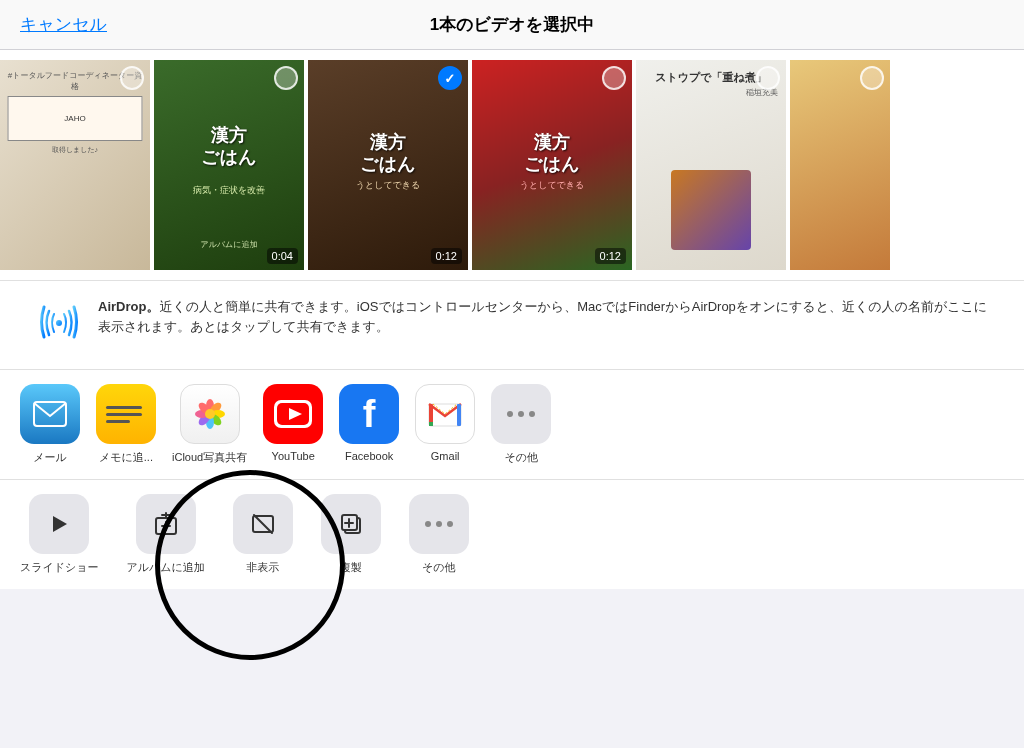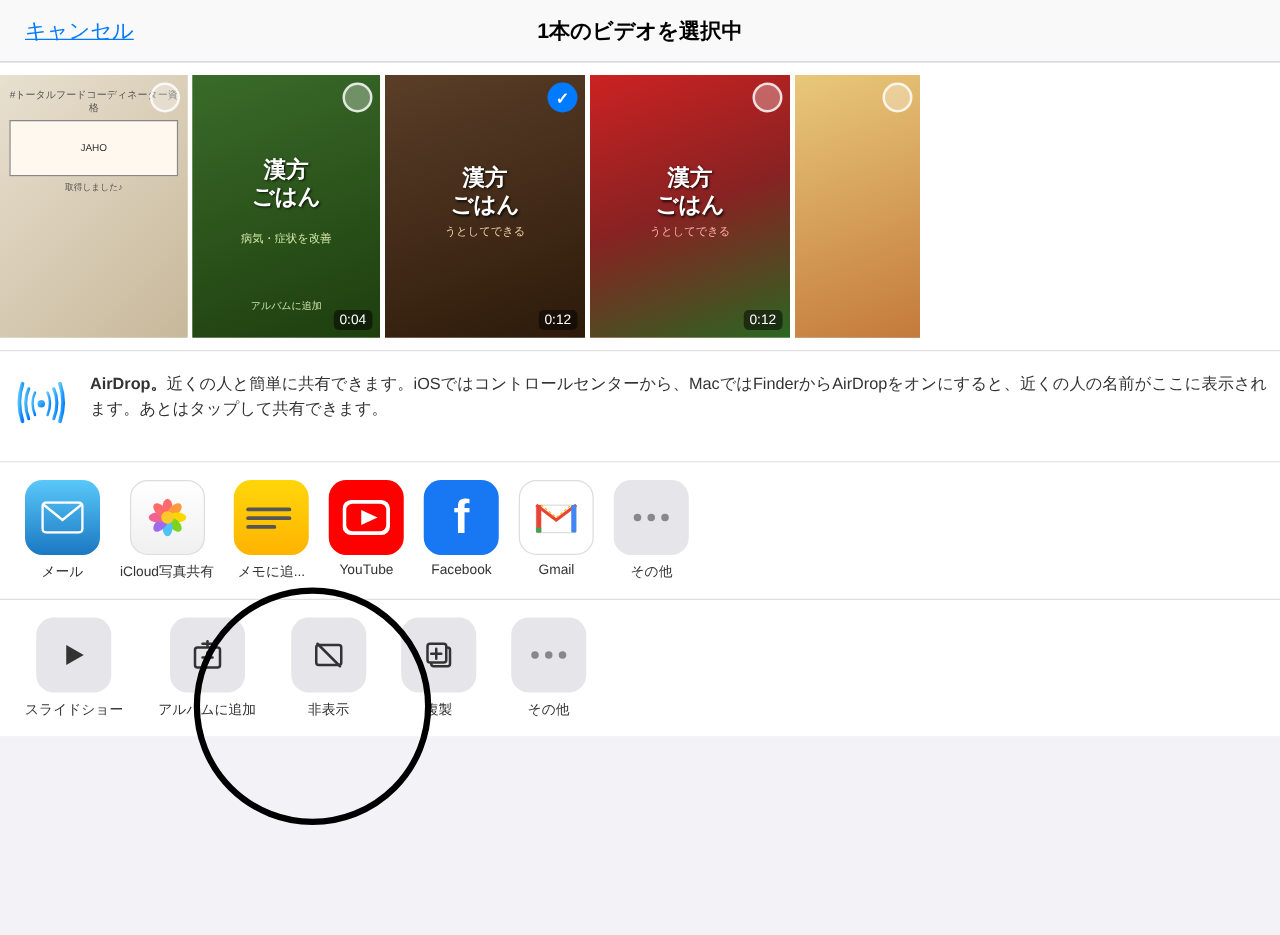--- a/index.html
+++ b/index.html
@@ -94,21 +94,21 @@
     .photo-bg-1 { background: linear-gradient(135deg, #e8e0d0 0%, #c8b89a 100%); width: 150px; }
     .photo-bg-2 { background: linear-gradient(135deg, #4a7c3f 0%, #2d5a1b 100%); width: 150px; }
     .photo-bg-3 { background: linear-gradient(135deg, #5a3e2b 0%, #3d2616 100%); width: 160px; }
     .photo-bg-4 { background: linear-gradient(135deg, #8b1a1a 0%, #cc3333 50%, #4a7c3f 100%); width: 160px; }
     .photo-bg-5 { background: linear-gradient(135deg, #d4a853 0%, #c8855a 100%); width: 150px; }
     .photo-bg-6 { background: linear-gradient(135deg, #e8dcc8 0%, #8b4a2b 100%); width: 120px; }
 
     
     .airdrop-section {
       background: #fff;
-      padding: 16px 8px;
+      padding: 16px 34px;
       display: flex;
       align-items: flex-start;
       gap: 14px;
       border-top: 1px solid #e0e0e0;
       border-bottom: 1px solid #e0e0e0;
       min-height: 90px;
     }
     .airdrop-text {
       font-size: 13px;
       color: #333;
@@ -246,21 +246,21 @@
 </head>
 <body>
 
 <div class="header">
   <span class="header-cancel">キャンセル</span>
   <span class="header-title">1本のビデオを選択中</span>
 </div>
 
 <div class="photo-grid">
 
-  <div class="photo-item photo-bg-1" style="width:150px;">
+  <div class="photo-item photo-bg-1" style="width:150px;border-radius:16px;">
     <div style="width:100%;height:100%;background:linear-gradient(135deg,#e8e0d0,#c8b89a);position:relative;">
       <div style="position:absolute;top:10px;left:50%;transform:translateX(-50%);color:#555;font-size:10px;text-align:center;width:90%;">
         <div style="font-size:8px;color:#555;">#トータルフードコーディネーター資格</div>
         <div style="margin-top:4px;font-size:10px;color:#333;border:1px solid #888;padding:17px;background:#fff8ee;">
           <div style="font-size:8px">JAHO</div>
         </div>
         <div style="font-size:7px;color:#555;margin-top:4px;">取得しました♪</div>
       </div>
       <div class="photo-check empty"></div>
     </div>
@@ -293,20 +293,30 @@
     <div style="width:100%;height:100%;background:linear-gradient(160deg,#cc2222,#882222,#2a6622);position:relative;">
       <div style="position:absolute;top:50%;left:50%;transform:translate(-50%,-55%);text-align:center;">
         <div style="color:#fff;font-size:18px;font-weight:bold;text-shadow:1px 1px 2px rgba(0,0,0,0.8);line-height:1.2">漢方<br>ごはん</div>
         <div style="color:#ffaaaa;font-size:9px;margin-top:4px;">うとしてできる</div>
       </div>
       <div class="photo-check empty"></div>
       <div class="video-duration">0:12</div>
     </div>
   </div>
 
+  <div class="photo-item photo-bg-5" style="width:150px;">
+    <div style="width:100%;height:100%;background:linear-gradient(160deg,#f0f0ec,#ddd8cc);position:relative;overflow:hidden;">
+      <div style="position:absolute;top:10px;right:8px;left:8px;text-align:right;">
+        <div style="font-size:11px;color:#333;font-weight:bold;text-align:center;">ストウプで「重ね煮」</div>
+        <div style="font-size:8px;color:#555;text-align:right;margin-top:2px;">稲垣充美</div>
+      </div>
+      <div style="position:absolute;bottom:20px;left:50%;transform:translateX(-50%);width:80px;height:80px;background:linear-gradient(135deg,#c87822,#6644aa);border-radius:4px;"></div>
+      <div class="photo-check empty"></div>
+    </div>
+  </div>
 
   <div class="photo-item photo-bg-6" style="width:100px;">
     <div style="width:100%;height:100%;background:linear-gradient(160deg,#e8c87a,#c47a3a);position:relative;">
       <div class="photo-check empty"></div>
     </div>
   </div>
 </div>
 
 <div class="airdrop-section">
   <div class="airdrop-svg-wrap">
@@ -339,20 +349,29 @@
   <div class="share-apps">
 
     <div class="share-app-item">
       <div class="share-app-icon icon-mail">
         <svg width="34" height="26" viewBox="0 0 34 26" fill="none" xmlns="http://www.w3.org/2000/svg">
           <rect x="1" y="1" width="32" height="24" rx="3" fill="none" stroke="white" stroke-width="2"></rect>
           <polyline points="1,2 17,15 33,2" fill="none" stroke="white" stroke-width="2"></polyline>
         </svg>
       </div>
       <span class="share-app-label">メール</span>
+    </div>
+
+    <div class="share-app-item">
+      <div class="share-app-icon icon-memo" style="flex-direction:column;gap:4px;padding:12px 10px;align-items:flex-start;">
+        <div class="memo-line"></div>
+        <div class="memo-line"></div>
+        <div class="memo-line" style="width:24px;"></div>
+      </div>
+      <span class="share-app-label">メモに追...</span>
     </div>
 
     <div class="share-app-item">
       <div class="share-app-icon icon-icloud">
         <svg width="44" height="44" viewBox="0 0 44 44" xmlns="http://www.w3.org/2000/svg">
           <defs>
             <radialGradient id="rainbow" cx="50%" cy="50%" r="50%">
               <stop offset="0%" stop-color="#ff6b6b"></stop>
               <stop offset="16%" stop-color="#ff9a3c"></stop>
               <stop offset="33%" stop-color="#ffd700"></stop>
@@ -373,29 +392,20 @@
             <ellipse cx="0" cy="-8" rx="4" ry="7" fill="#f06292" transform="rotate(270)"></ellipse>
             <ellipse cx="0" cy="-8" rx="4" ry="7" fill="#ff6b6b" transform="rotate(315)"></ellipse>
             <circle cx="0" cy="0" r="5" fill="#ffca28"></circle>
           </g>
         </svg>
       </div>
       <span class="share-app-label">iCloud写真共有</span>
     </div>
 
     <div class="share-app-item">
-      <div class="share-app-icon icon-memo" style="flex-direction:column;gap:4px;padding:12px 10px;align-items:flex-start;">
-        <div class="memo-line"></div>
-        <div class="memo-line"></div>
-        <div class="memo-line" style="width:24px;"></div>
-      </div>
-      <span class="share-app-label">メモに追...</span>
-    </div>
-
-    <div class="share-app-item">
       <div class="share-app-icon icon-youtube">
         <svg width="38" height="28" viewBox="0 0 38 28" fill="white" xmlns="http://www.w3.org/2000/svg">
           <rect x="0" y="0" width="38" height="28" rx="7" fill="white"></rect>
           <rect x="3" y="3" width="32" height="22" rx="5" fill="#ff0000"></rect>
           <polygon points="15,8 28,14 15,20" fill="white"></polygon>
         </svg>
       </div>
       <span class="share-app-label">YouTube</span>
     </div>
 

